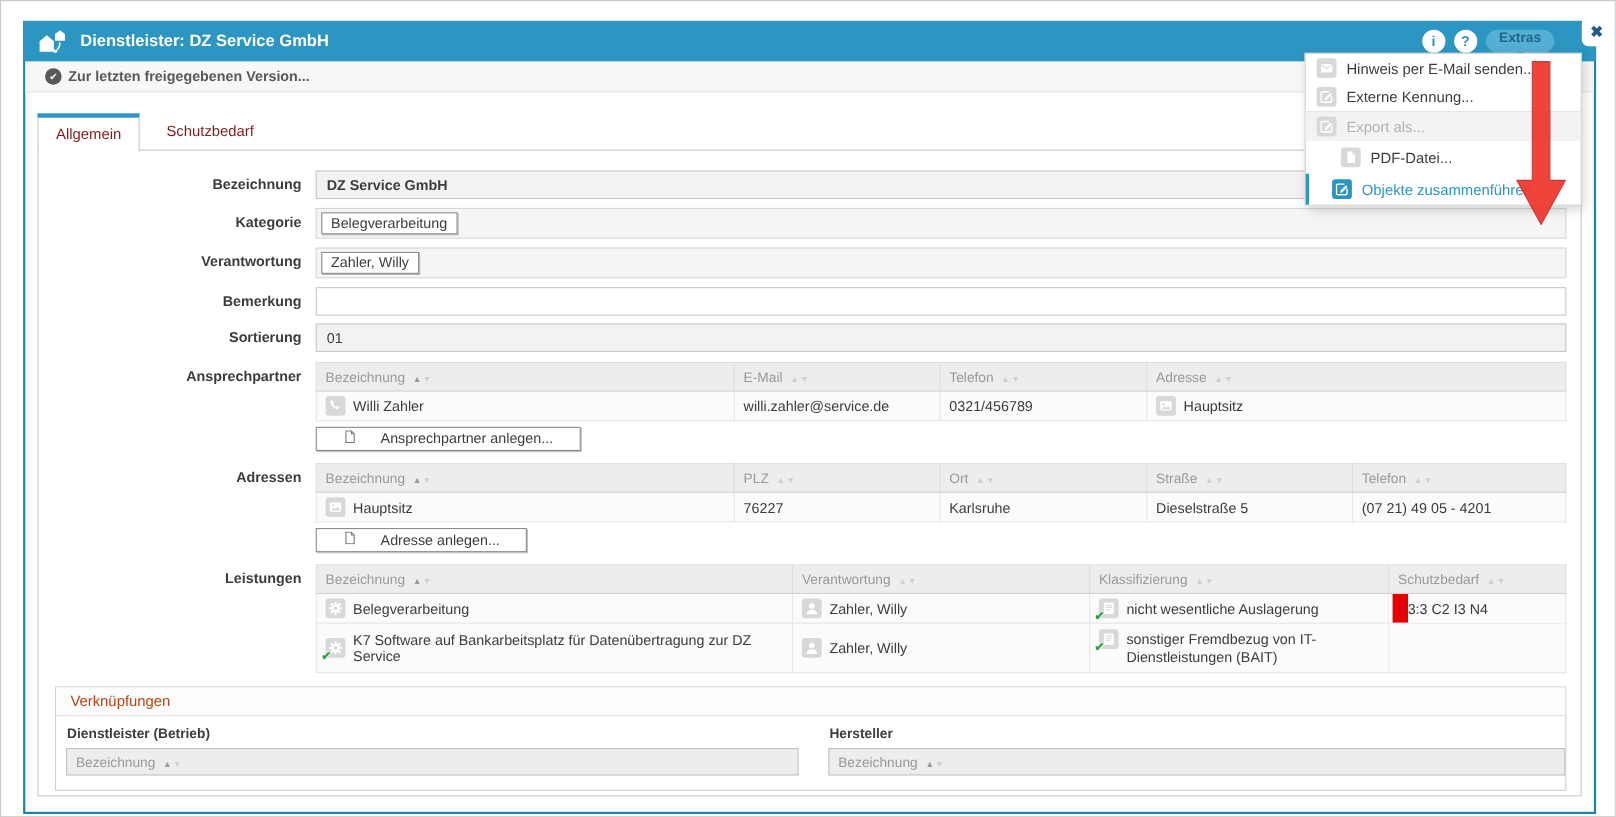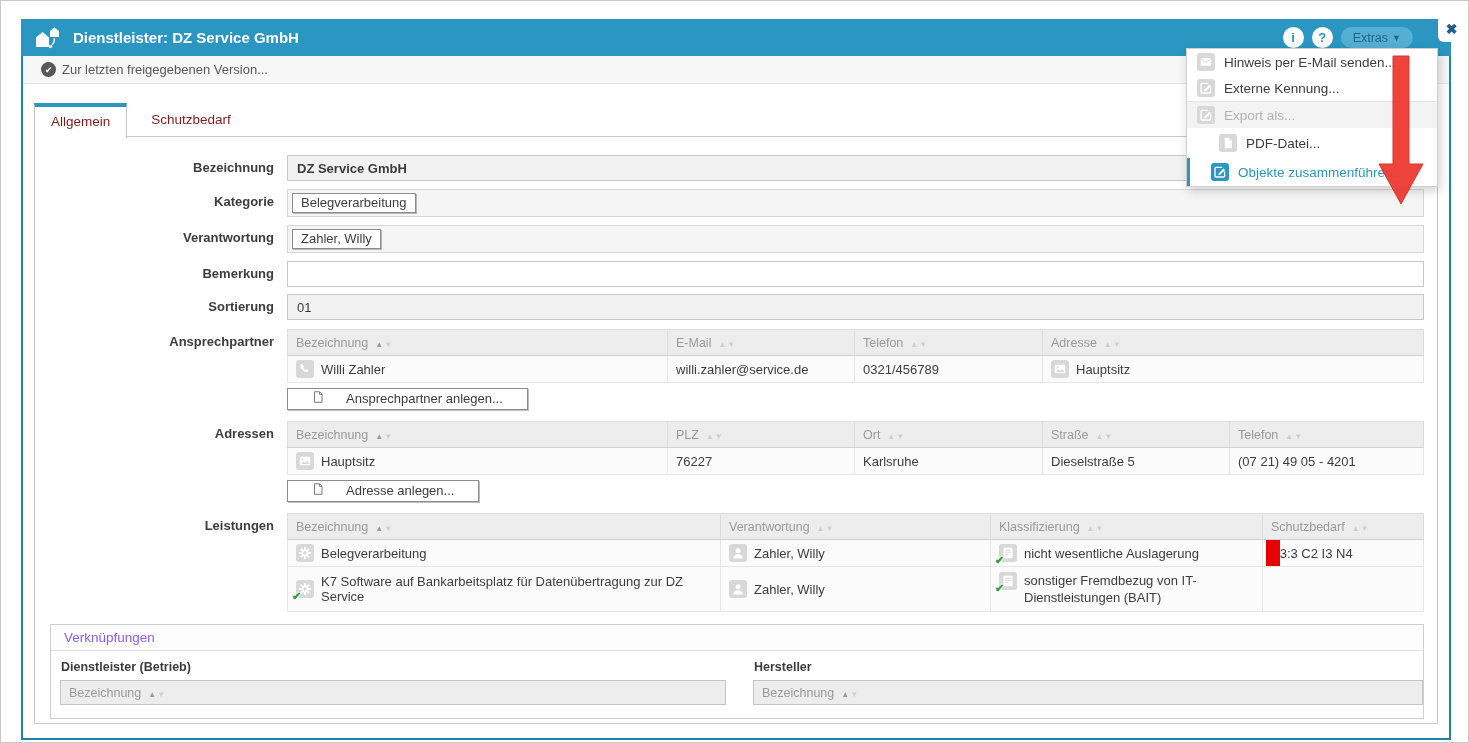--- a/index.html
+++ b/index.html
@@ -8,32 +8,32 @@
 
   
   #dialog-frame{position:absolute;left:20px;top:18px;width:1430px;height:721px;box-sizing:border-box;
         border:2px solid #1e83ad;background:#fff;}
   #titlebar{position:absolute;left:20px;top:18px;width:1430px;height:37px;background:#2b96c1;
         display:flex;align-items:center;box-sizing:border-box;padding:0 14px;}
   #titlebar .win-title{color:#fff;font-weight:bold;font-size:15px;margin-left:12px;}
   .tb-right{margin-left:auto;display:flex;align-items:center;gap:8px;}
   .round-btn{width:21px;height:21px;border-radius:50%;background:#fff;color:#2b96c1;font-weight:bold;
         font-size:13px;display:flex;align-items:center;justify-content:center;}
-  .extras-btn{height:21px;border-radius:11px;background:#55aed3;color:#1d6787;font-size:12.5px;font-weight:normal;
-        display:flex;align-items:center;gap:4px;padding:0 12px;margin-right:24px;}
+  .extras-btn{height:21px;border-radius:11px;background:#55aed3;color:#1d6787;font-size:12.5px;font-weight:bold;
+        display:flex;align-items:center;gap:4px;padding:0 12px;margin-right:24px;flex-direction:column;}
   .extras-btn .caret{font-size:9px;}
   #close-btn{position:absolute;left:1437px;top:14px;width:27px;height:27px;background:#fff;border-radius:6px;
         color:#1c5e85;font-weight:bold;font-size:14px;display:flex;align-items:center;justify-content:center;z-index:40;}
 
   
   #toolbar{position:absolute;left:22px;top:55px;width:1426px;height:28px;background:#f7f7f7;
         border-bottom:1px solid #e3e3e3;display:flex;align-items:center;padding-left:18px;box-sizing:border-box;}
   #toolbar .chk-circle{width:15px;height:15px;border-radius:50%;background:#58585a;color:#fff;font-size:9px;
         display:flex;align-items:center;justify-content:center;margin-right:6px;}
-  #toolbar .tb-link{font-weight:normal;color:#58585a;font-size:13px;}
+  #toolbar .tb-link{font-weight:bold;color:#58585a;font-size:13px;}
 
   
   #tabs{position:absolute;left:33px;top:100px;height:36px;display:flex;align-items:flex-end;z-index:5;}
   .tab{font-size:13.5px;color:#7f1d1d;}
   .tab.active{background:#fff;border:1px solid #c7c7c7;border-bottom:none;border-top:4px solid #2b96c1;
         padding:0 16px;line-height:30px;height:31px;margin-bottom:-1px;}
   .tab.inactive{padding:0 24px;line-height:34px;height:34px;}
 
   
   #panel{position:absolute;left:33px;top:135px;width:1404px;height:588px;box-sizing:border-box;
@@ -69,21 +69,21 @@
   .tile svg{width:12px;height:12px;display:block;}
   .tile .chk{position:absolute;left:-4px;bottom:-5px;color:#2f9e3f;font-size:11px;font-weight:bold;
         text-shadow:0 0 2px #fff,0 0 2px #fff;font-style:normal;}
   .tile.blue{background:#2b96c1;}
   td.sb-cell{background:#fdecea;position:relative;padding-left:26px;}
   .sb-block{position:absolute;left:3px;top:0;bottom:0;width:14px;background:#e60000;}
   td.empty-cell{background:#fff;}
 
   
   #verk-box{margin:12px 13px 0 15px;border:1px solid #cfcfcf;}
-  #verk-head{height:25px;display:flex;align-items:center;padding-left:13px;color:#8b5cf6;font-size:13.5px;
+  #verk-head{height:25px;display:flex;align-items:center;padding-left:13px;color:#c2410c;font-size:13.5px;
         border-bottom:1px solid #e2e2e2;background:#fdfdfd;}
   #verk-body{display:flex;padding:9px 0 13px 9px;}
   .verk-col{display:flex;flex-direction:column;}
   .verk-col .vlabel{font-weight:bold;font-size:12.5px;margin:0 0 6px 1px;color:#3c3c3c;}
   .verk-header-bar{box-sizing:border-box;height:25px;background:#ededed;border:1px solid #c4c4c4;
         display:flex;align-items:center;padding:0 8px;color:#9a9a9a;font-size:12.5px;}
   .verk-col.left{width:668px;}
   .verk-col.right{width:672px;margin-left:27px;}
 
   

